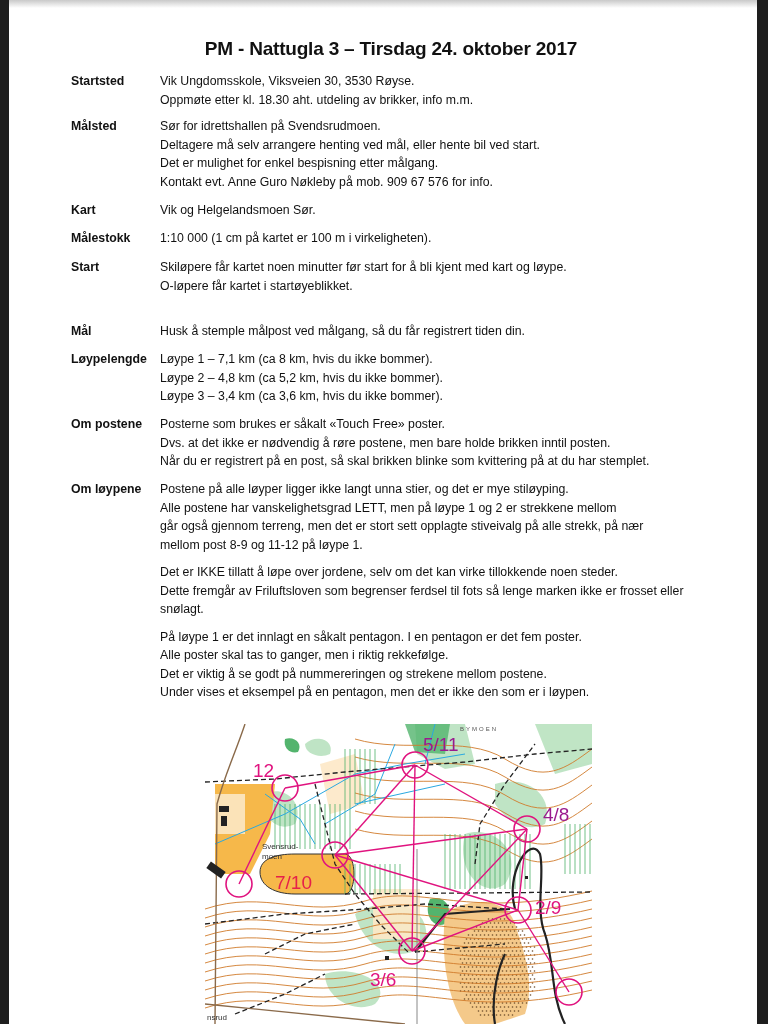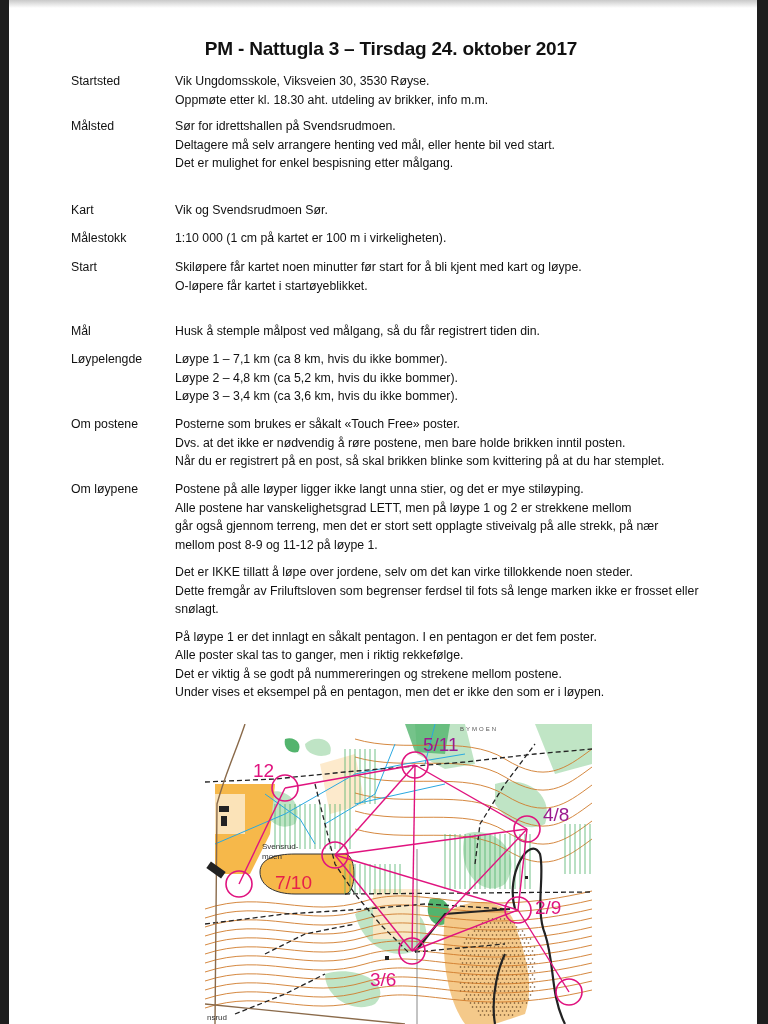--- a/index.html
+++ b/index.html
@@ -18,23 +18,23 @@
     position: absolute; left: 0; top: 0; width: 100%; height: 8px;
     background: linear-gradient(#c9c9c9, #ffffff);
   }
   .title {
     position: absolute; left: 8px; width: 100%; top: 38px;
     text-align: center; font-weight: bold; font-size: 19px;
     letter-spacing: -0.2px;
   }
   .section { position: absolute; left: 0; width: 100%; font-size: 12.3px; line-height: 18.5px; }
   .section .label {
-    position: absolute; left: 62px; font-weight: normal; white-space: nowrap;
+    position: absolute; left: 62px; font-weight: bold; white-space: nowrap;
   }
-  .section .body { position: absolute; left: 151px; width: 560px; margin-left: 15px; }
+  .section .body { position: absolute; left: 151px; width: 560px; }
   .section .body .line { white-space: nowrap; display: block; }
   .section .body .para-gap { height: 9px; }
   b { font-weight: normal; }
 
   .map {
     position: absolute; left: 196px; top: 724px; width: 387px; height: 300px;
     background: #ffffff; overflow: hidden;
   }
   .map svg { display: block; }
 </style>
@@ -51,26 +51,27 @@
           <span class="line"><span>Vik Ungdomsskole, Viksveien 30, 3530 Røyse.</span></span>
           <span class="line"><span>Oppmøte etter </span><b>kl. 18.30</b><span> aht. utdeling av brikker, info m.m.</span></span>
         </div>
       </div>
       <div class="section" style="top: 117px;">
         <div class="label">Målsted</div>
         <div class="body">
           <span class="line"><span>Sør for idrettshallen på Svendsrudmoen.</span></span>
           <span class="line"><span>Deltagere må selv arrangere henting ved mål, eller hente bil ved start.</span></span>
           <span class="line"><span>Det er mulighet for enkel bespisning etter målgang.</span></span>
+          <span class="line"><span>Kontakt evt. Anne Guro Nøkleby på mob. 909 67 576 for info.</span></span>
         </div>
       </div>
       <div class="section" style="top: 201px;">
         <div class="label">Kart</div>
         <div class="body">
-          <span class="line"><span>Vik og Svendsrudmoen Sør.</span></span>
+          <span class="line"><span>Vik og Helgelandsmoen Sør.</span></span>
         </div>
       </div>
       <div class="section" style="top: 229px;">
         <div class="label">Målestokk</div>
         <div class="body">
           <span class="line"><span>1:10 000 (1 cm på kartet er 100 m i virkeligheten).</span></span>
         </div>
       </div>
       <div class="section" style="top: 258px;">
         <div class="label">Start</div>

